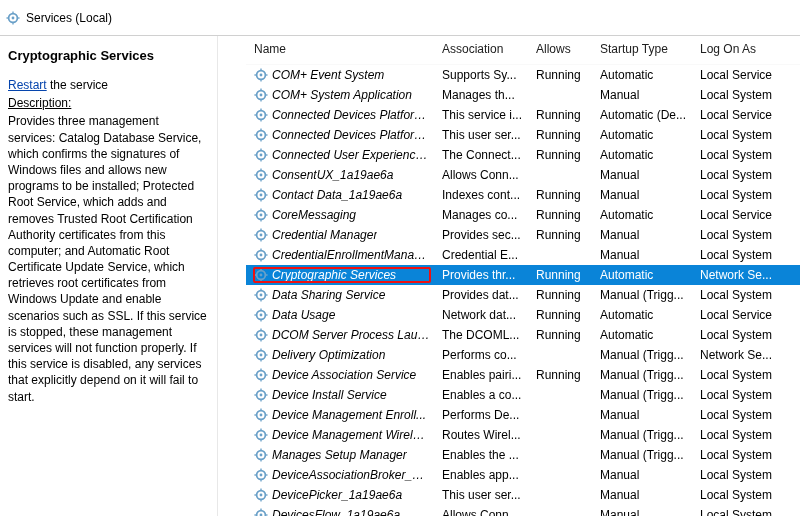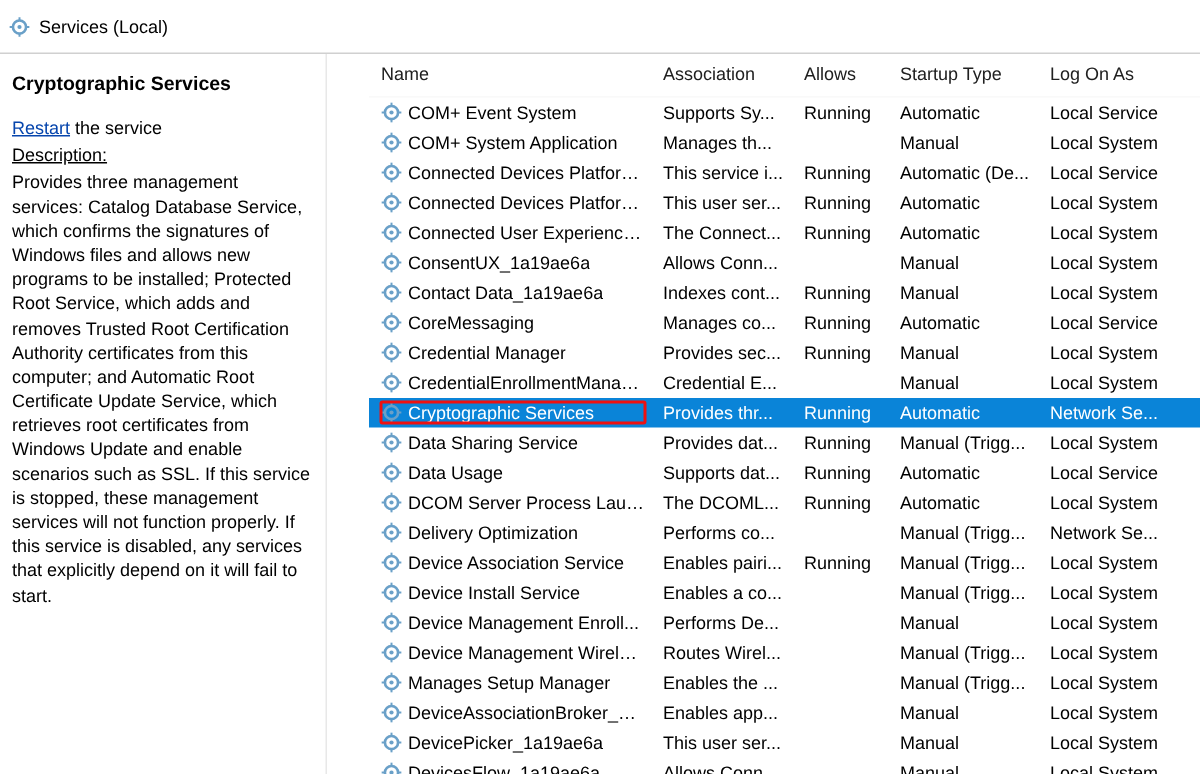--- a/index.html
+++ b/index.html
@@ -76,20 +76,21 @@
     text-overflow: ellipsis;
     height: 20px;
     vertical-align: middle;
   }
   .grid tbody tr { height: 20px; }
   .name-cell {
     display: flex;
     align-items: center;
     gap: 4px;
     overflow: hidden;
+    font-style: italic;
   }
   .name-text {
     overflow: hidden;
     text-overflow: ellipsis;
     white-space: nowrap;
   }
   .gear {
     width: 14px;
     height: 14px;
     flex: 0 0 14px;
@@ -421,21 +422,21 @@
                     <g stroke="#6aa0c8" stroke-width="1.5">
                       <line x1="8" y1="0.5" x2="8" y2="3"></line>
                       <line x1="8" y1="13" x2="8" y2="15.5"></line>
                       <line x1="0.5" y1="8" x2="3" y2="8"></line>
                       <line x1="13" y1="8" x2="15.5" y2="8"></line>
                     </g>
                   </svg></span>
                 <span class="name-text">Data Usage</span>
               </div>
             </td>
-            <td>Supports dat...</td>
+            <td>Network dat...</td>
             <td>Running</td>
             <td>Automatic</td>
             <td>Local Service</td>
           </tr>
           <tr>
             <td>
               <div class="name-cell">
                 <span class="gear"><svg viewBox="0 0 16 16">
                     <circle cx="8" cy="8" r="5" fill="none" stroke="#6aa0c8" stroke-width="2"></circle>
                     <circle cx="8" cy="8" r="1.6" fill="#6aa0c8"></circle>

